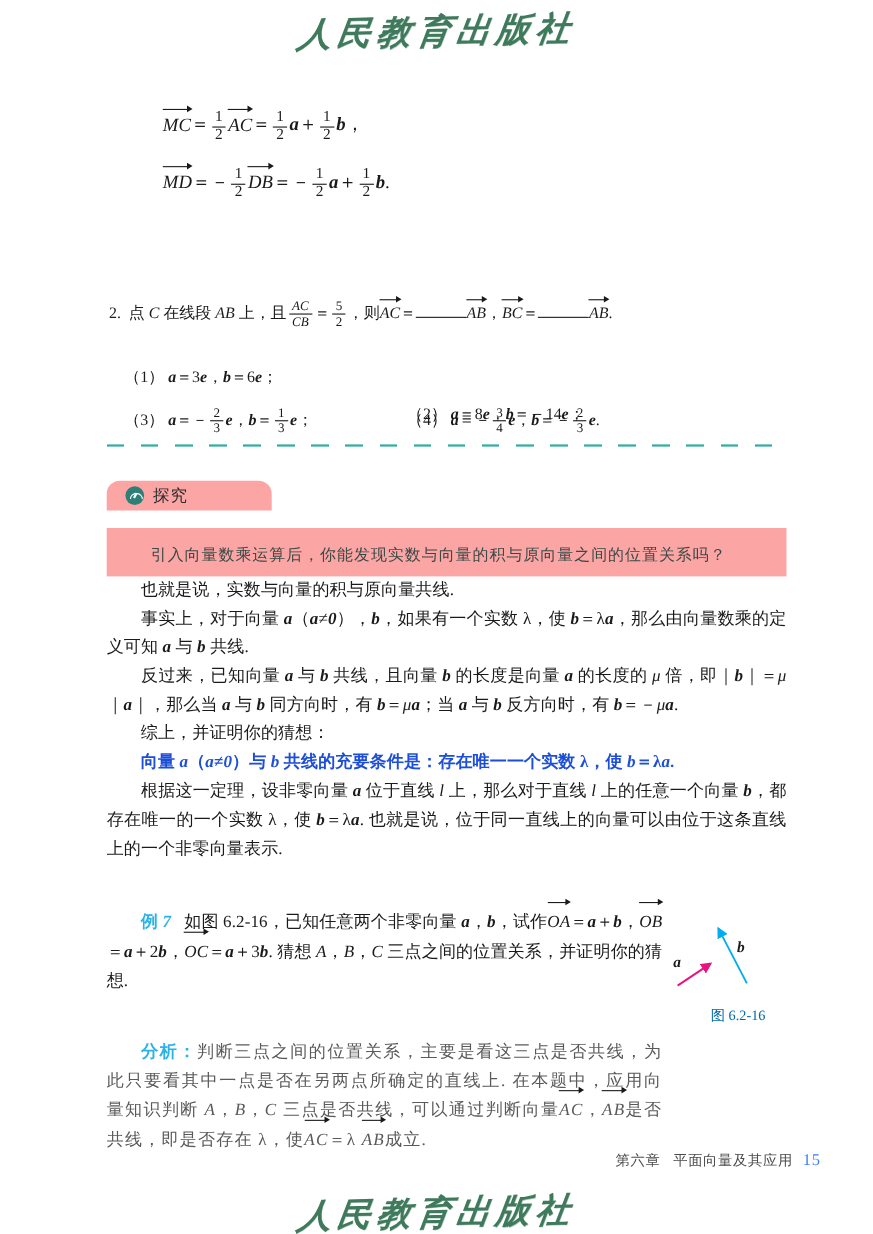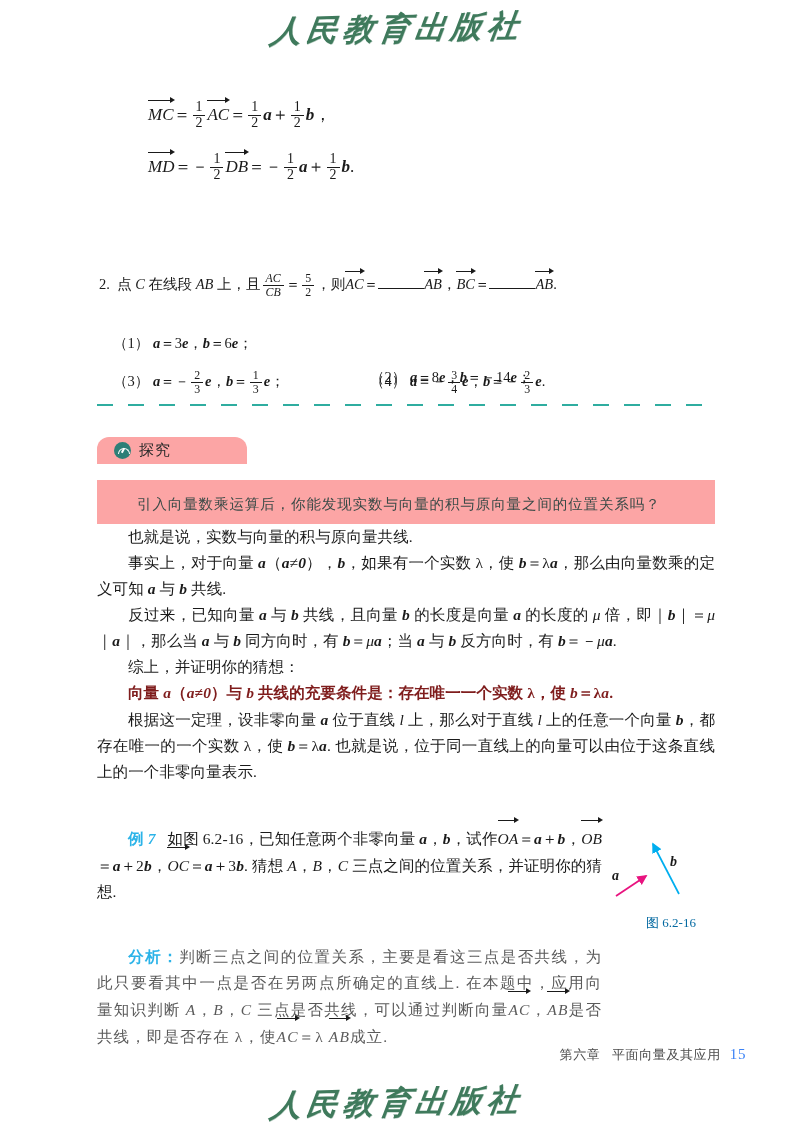--- a/index.html
+++ b/index.html
@@ -210,21 +210,21 @@
     position: absolute;
     left: 97px;
     width: 618px;
     font-size: 15.5px;
     line-height: 26px;
     text-align: justify;
     letter-spacing: 0.1px;
   }
   .para .indent { display: inline-block; width: 31px; }
   .theorem {
-    color: #7f1d1d;
+    color: #1d4ed8;
     font-weight: bold;
   }
   .para-narrow { width: 505px; }
   .grey { color: #5a5a5a; letter-spacing: 1.1px; }
   .accent { color: #2bb3e8; font-weight: bold; }
 
   
   .figure {
     position: absolute;
     left: 606px;

